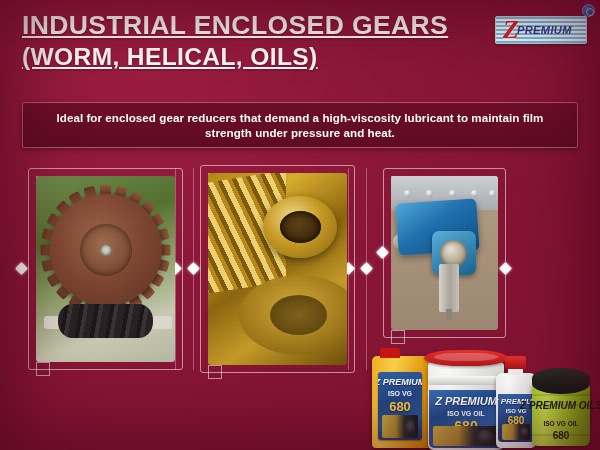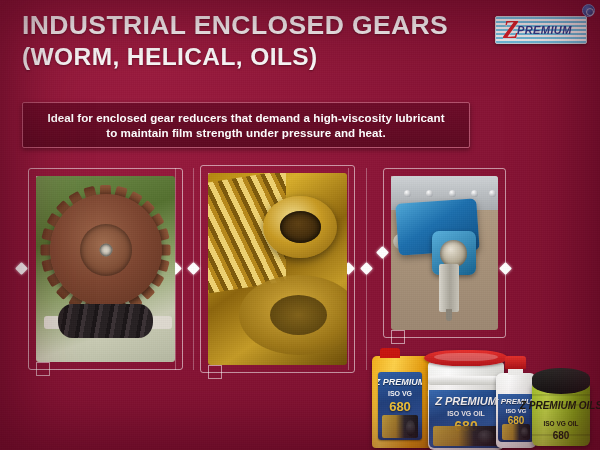--- a/index.html
+++ b/index.html
@@ -26,20 +26,21 @@
     position:absolute; inset:0; pointer-events:none;
     box-shadow: inset 0 0 70px 12px rgba(60,0,20,.55);
   }
 
   
   .header { position:absolute; left:22px; top:10px; width:470px; }
   .title-line {
     color:#ffffff; font-weight:800; font-size:26.5px; line-height:31px;
     letter-spacing:.4px; text-shadow:0 1px 2px rgba(0,0,0,.35);
     white-space:nowrap;
+    text-decoration:underline;
   }
   .title-line.l2 { font-size:24.5px; }
 
   .logo-box {
     position:absolute; right:13px; top:16px;
     width:92px; height:28px; border-radius:2px;
     background:#ffffff;
     background-image:repeating-linear-gradient(180deg,
       #6fc7e8 0 2px, #ffffff 2px 4px);
     border:1px solid #cfd8de;
@@ -63,21 +64,21 @@
     background:radial-gradient(circle at 35% 30%, #4a7fd4, #18306e);
     border:1px solid #7aa3e0; opacity:.95;
   }
   .badge-tr::after{
     content:""; position:absolute; left:3px; top:3px; width:6px; height:6px;
     border-radius:50%; border:1px solid rgba(255,255,255,.65);
   }
 
   
   .banner {
-    position:absolute; left:22px; top:102px; width:448px; height:46px;
+    position:absolute; left:22px; top:102px; width:556px; height:46px;
     background:linear-gradient(180deg,#6d0b28 0%, #5e0921 100%);
     border:1px solid #b4republic;
     border:1px solid #b4536e;
     border-radius:2px;
     display:flex; align-items:center; justify-content:center;
     box-shadow:0 2px 5px rgba(0,0,0,.35);
     padding:0 22px;
   }
   .banner-text {
     color:#ffffff; font-size:11.6px; font-weight:700; line-height:15.5px;

